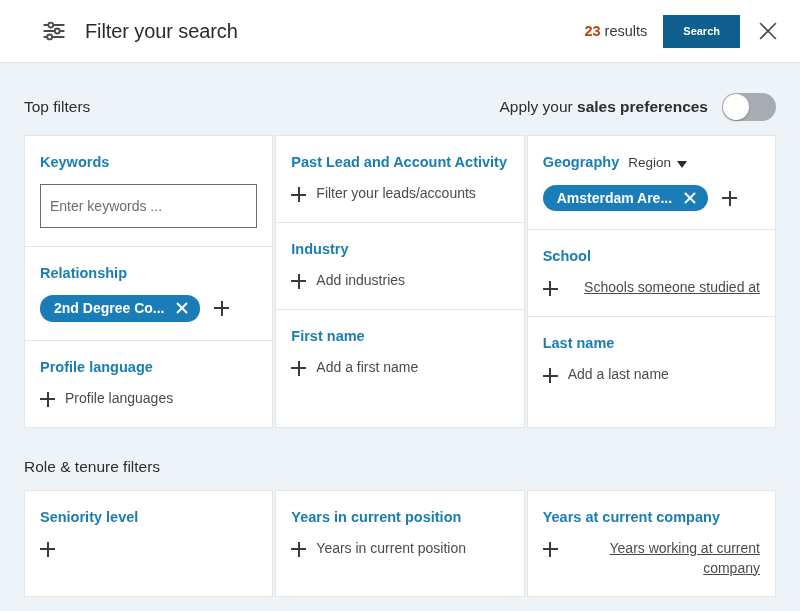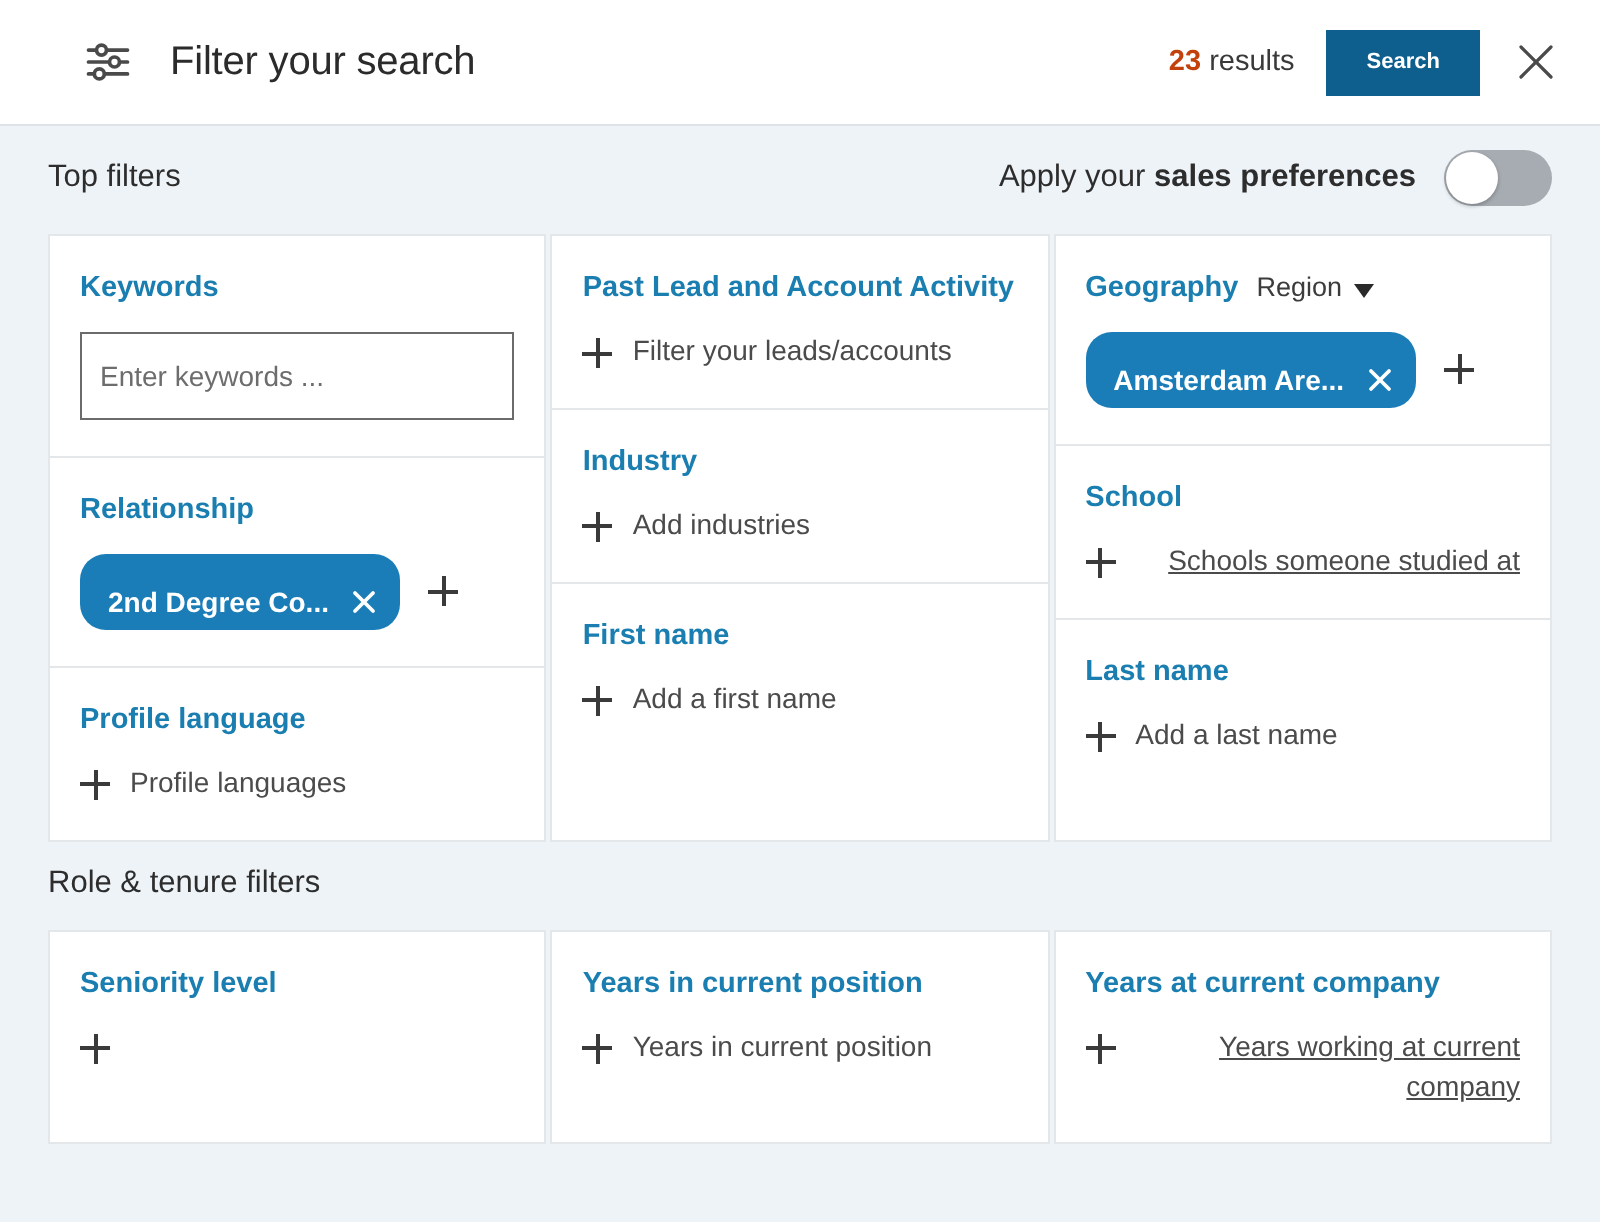--- a/index.html
+++ b/index.html
@@ -56,21 +56,21 @@
   
   .body-area {
     padding: 0 24px;
     height: calc(611px - 63px);
     overflow: hidden;
   }
 
   .section-bar {
     display: flex;
     align-items: center;
-    padding-top: 12px;
+    padding-top: 30px;
     padding-bottom: 14px;
   }
   .section-title {
     font-size: 15.5px;
     color: #2d2d2d;
   }
   .prefs {
     margin-left: auto;
     display: flex;
     align-items: center;
@@ -185,21 +185,21 @@
     align-items: center;
     gap: 14px;
   }
   .pill {
     display: inline-flex;
     align-items: center;
     gap: 12px;
     background: #1a7db8;
     color: #ffffff;
     border-radius: 13px;
-    padding: 16px 12px 5px 14px;
+    padding: 5px 12px 5px 14px;
     font-size: 14px;
     font-weight: 700;
     max-width: 190px;
     cursor: pointer;
     line-height: 1.2;
   }
   .pill-text {
     overflow: hidden;
     white-space: nowrap;
     text-overflow: ellipsis;

